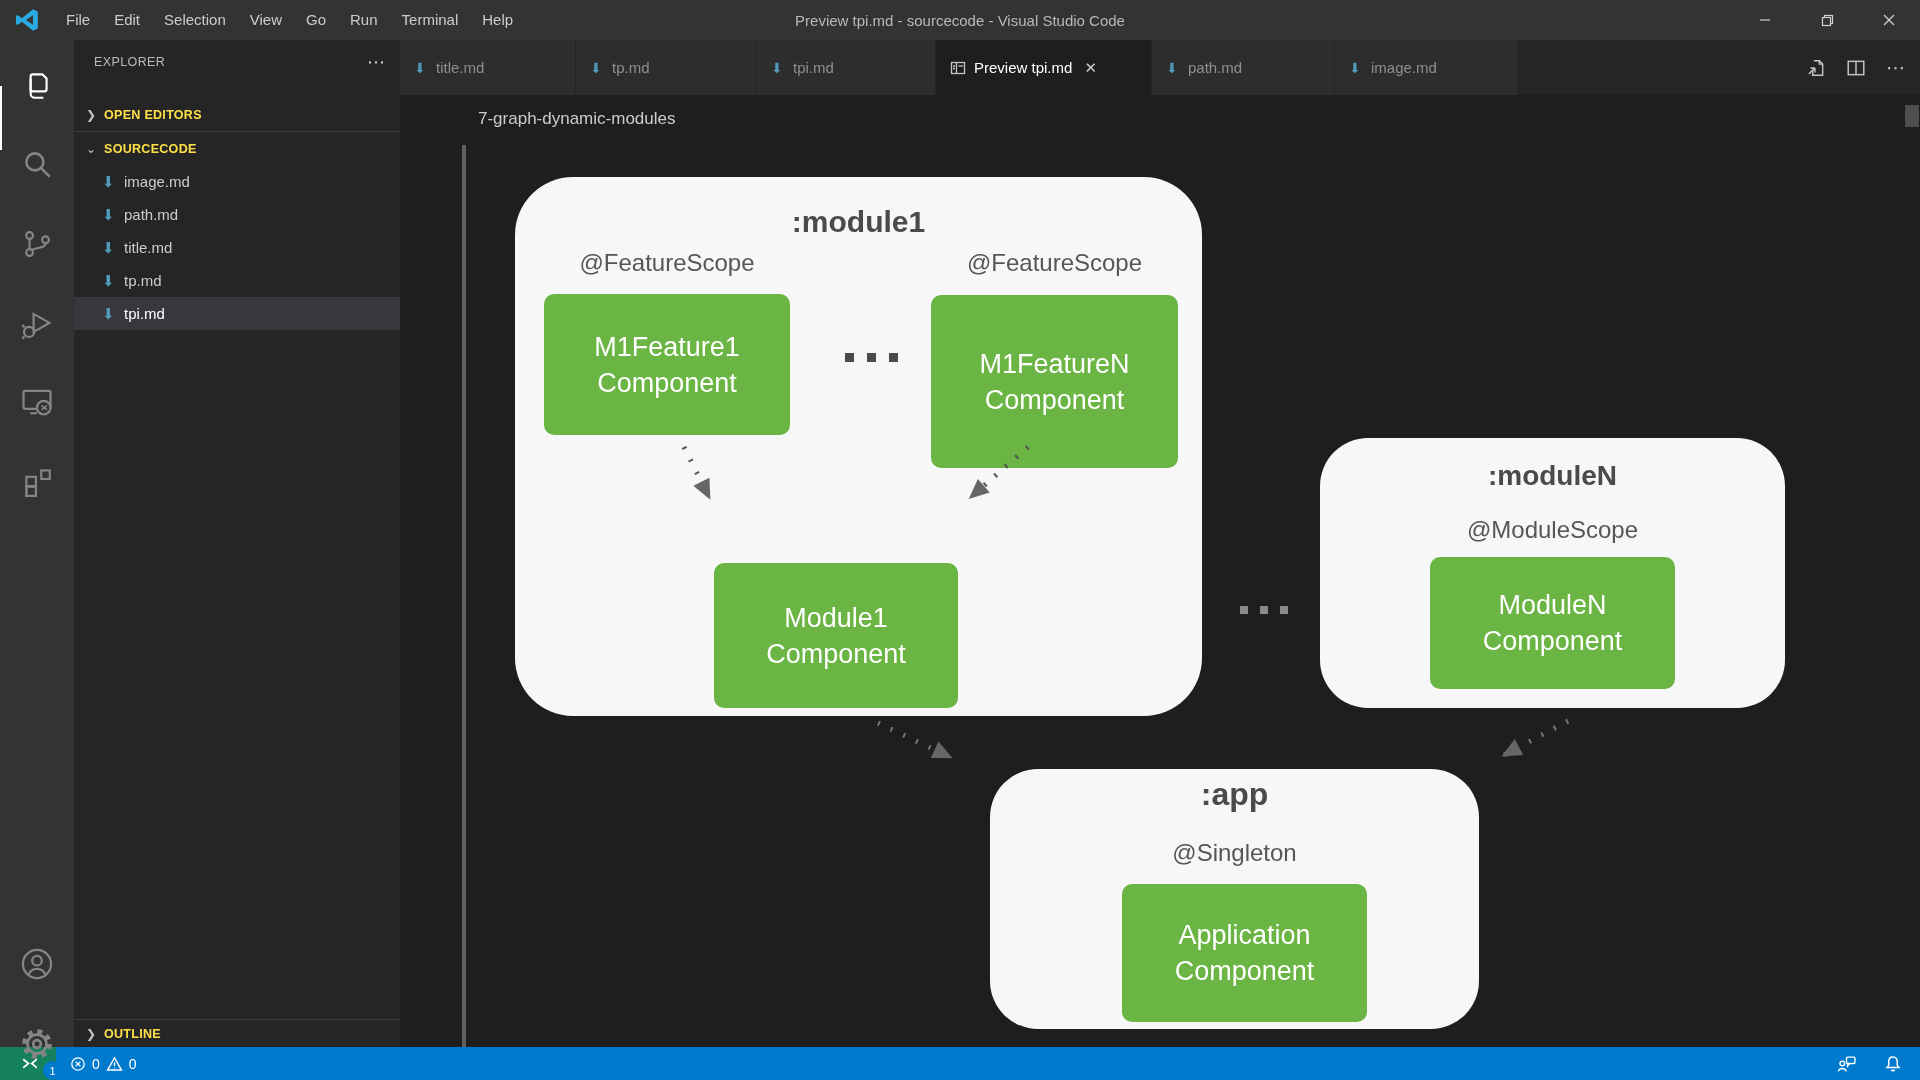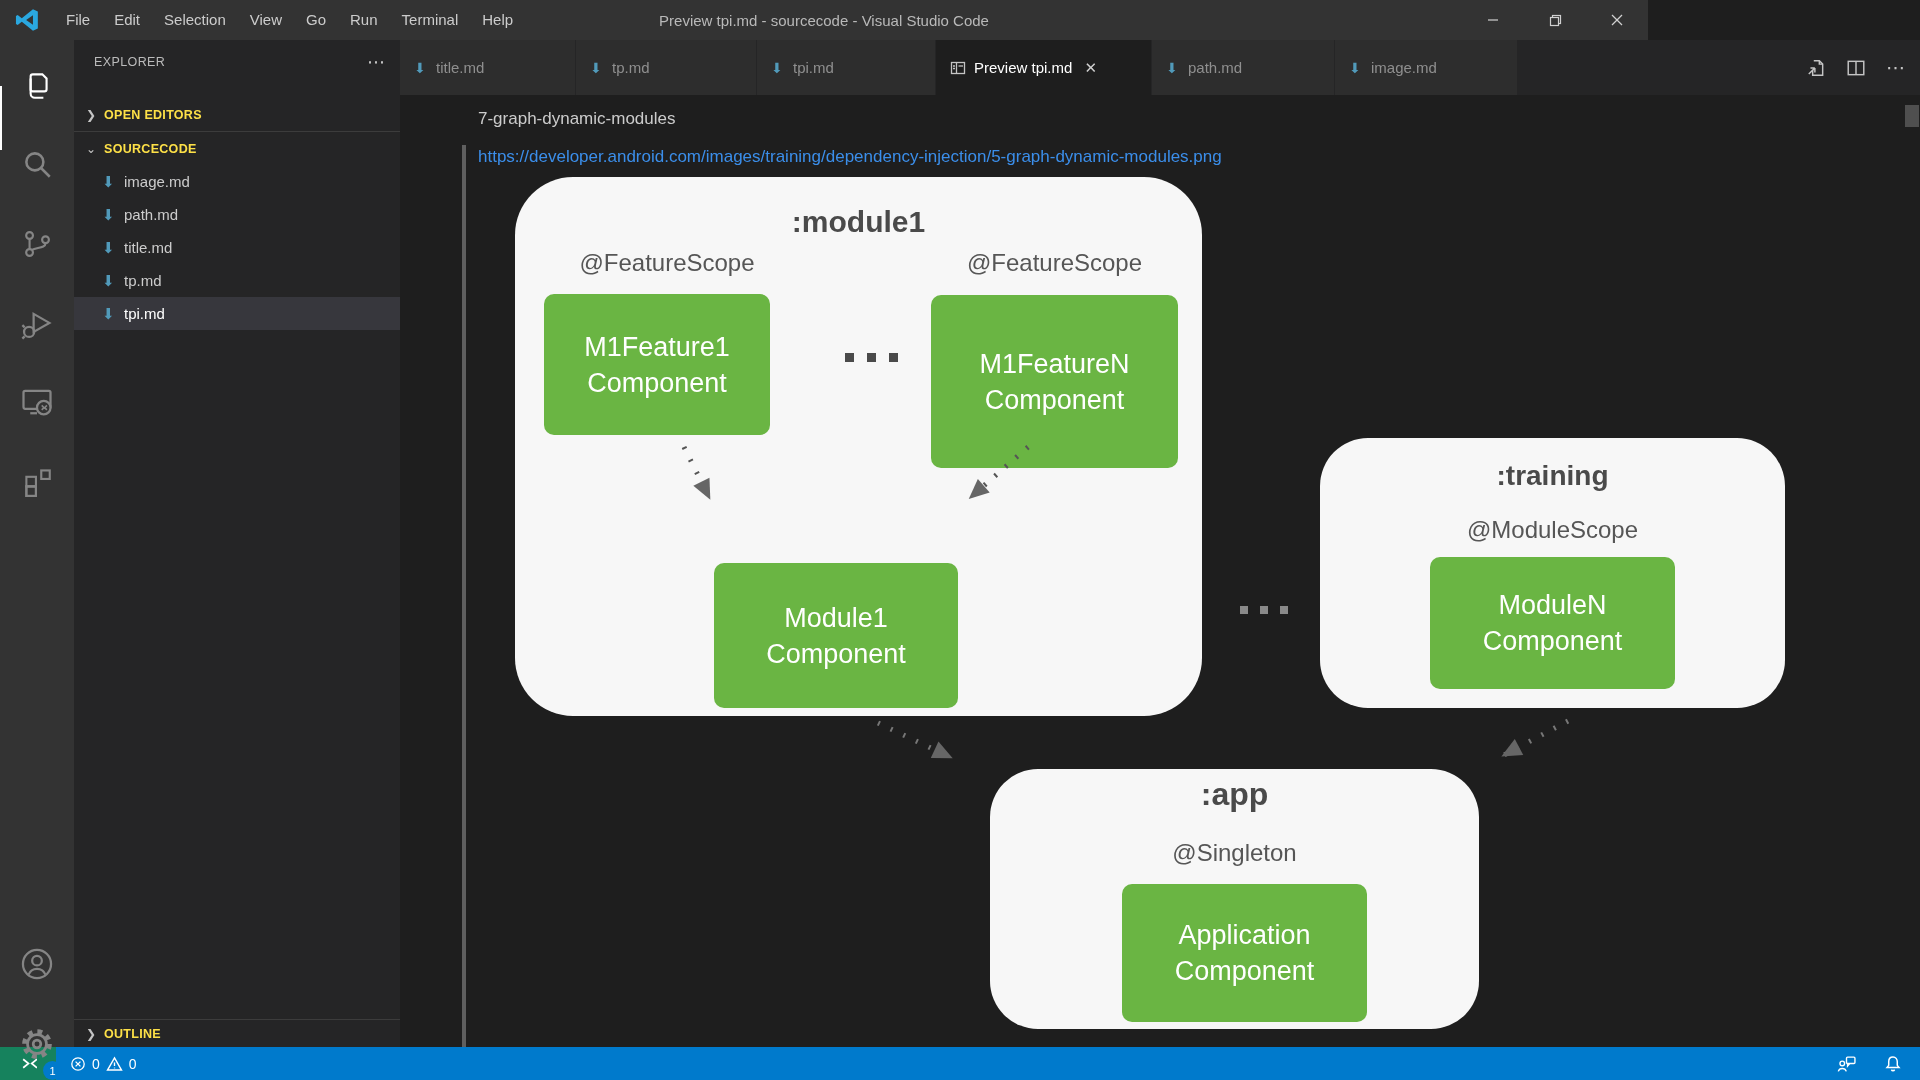--- a/index.html
+++ b/index.html
@@ -1,21 +1,21 @@
 <!DOCTYPE html>
 <html><head>
 <meta charset="utf-8">
 <style>
   * { margin:0; padding:0; box-sizing:border-box; }
   html,body { width:1920px; height:1080px; overflow:hidden; background:#1e1e1e;
               font-family:"Liberation Sans", sans-serif; }
   .app { position:absolute; inset:0; width:1920px; height:1080px; }
 
   
-  .titlebar { position:absolute; left:0; top:0; width:1648px; height:40px;
+  .titlebar { position:absolute; left:0; top:0; width:1920px; height:40px;
               background:#333333; display:flex; align-items:center; z-index:30; }
   .vsc-logo { margin-left:14px; width:28px; height:28px; display:flex; align-items:center; }
   .menus { display:flex; margin-left:12px; }
   .menu-item { color:#cccccc; font-size:15px; padding:0 12px; line-height:40px; cursor:default; }
   .win-title { position:absolute; left:50%; transform:translateX(-50%); color:#b9b9b9; font-size:15px; }
   .win-controls { position:absolute; right:0; top:0; height:40px; display:flex; }
   .win-btn { width:62px; height:40px; display:flex; align-items:center; justify-content:center; color:#d0d0d0; }
 
   
   .activitybar { position:absolute; left:0; top:40px; width:74px; height:1007px; background:#333333; z-index:20; }
@@ -271,31 +271,30 @@
             <line x1="9" y1="3" x2="9" y2="15"></line>
           </svg>
       </span>
       <span style="font-size:19px;letter-spacing:1px">⋯</span>
     </div>
   </div>
 
   <div class="preview">
     <div class="pv-heading">7-graph-dynamic-modules</div>
     <div class="bq-bar"></div>
-    <a class="pv-link" href="#">https://developer.android.com/images/training/dependency-injection/5-graph-dynamic-modules.png</a>
     <div class="scroll-thumb"></div>
 
     <div>
 
       <div class="card" style="left:115px;top:82px;width:687px;height:539px;border-radius:58px">
         <div class="card-title" style="top:28px;font-size:30px">:module1</div>
         <div class="scope-label" style="left:29px;top:72px;width:246px">@FeatureScope</div>
         <div class="scope-label" style="left:416px;top:72px;width:247px">@FeatureScope</div>
 
-        <div class="gbox" style="left:29px;top:117px;width:226px;height:141px">
+        <div class="gbox" style="left:29px;top:117px;width:246px;height:141px">
           <span>M1Feature1</span>
           <span>Component</span>
         </div>
         <div class="gbox" style="left:416px;top:118px;width:247px;height:173px">
           <span>M1FeatureN</span>
           <span>Component</span>
         </div>
 
         <div class="dots" style="left:330px;top:176px;gap:13px">
           <span style="width:9px;height:9px;background:#4a4a4a"></span>
@@ -304,21 +303,21 @@
         </div>
 
         <div class="scope-label" style="left:199px;top:440px;width:244px">@ModuleScope</div>
         <div class="gbox" style="left:199px;top:386px;width:244px;height:145px;top:386px">
           <span>Module1</span>
           <span>Component</span>
         </div>
       </div>
 
       <div class="card" style="left:920px;top:343px;width:465px;height:270px;border-radius:48px">
-        <div class="card-title" style="top:22px;font-size:28px">:training</div>
+        <div class="card-title" style="top:22px;font-size:28px">:moduleN</div>
         <div class="scope-label" style="left:0;right:0;top:78px">@ModuleScope</div>
         <div class="gbox" style="left:110px;top:119px;width:245px;height:132px">
           <span>ModuleN</span>
           <span>Component</span>
         </div>
       </div>
 
       <div class="card" style="left:590px;top:674px;width:489px;height:260px;border-radius:48px">
         <div class="card-title" style="top:7px;font-size:32px">:app</div>
         <div class="scope-label" style="left:0;right:0;top:70px">@Singleton</div>

